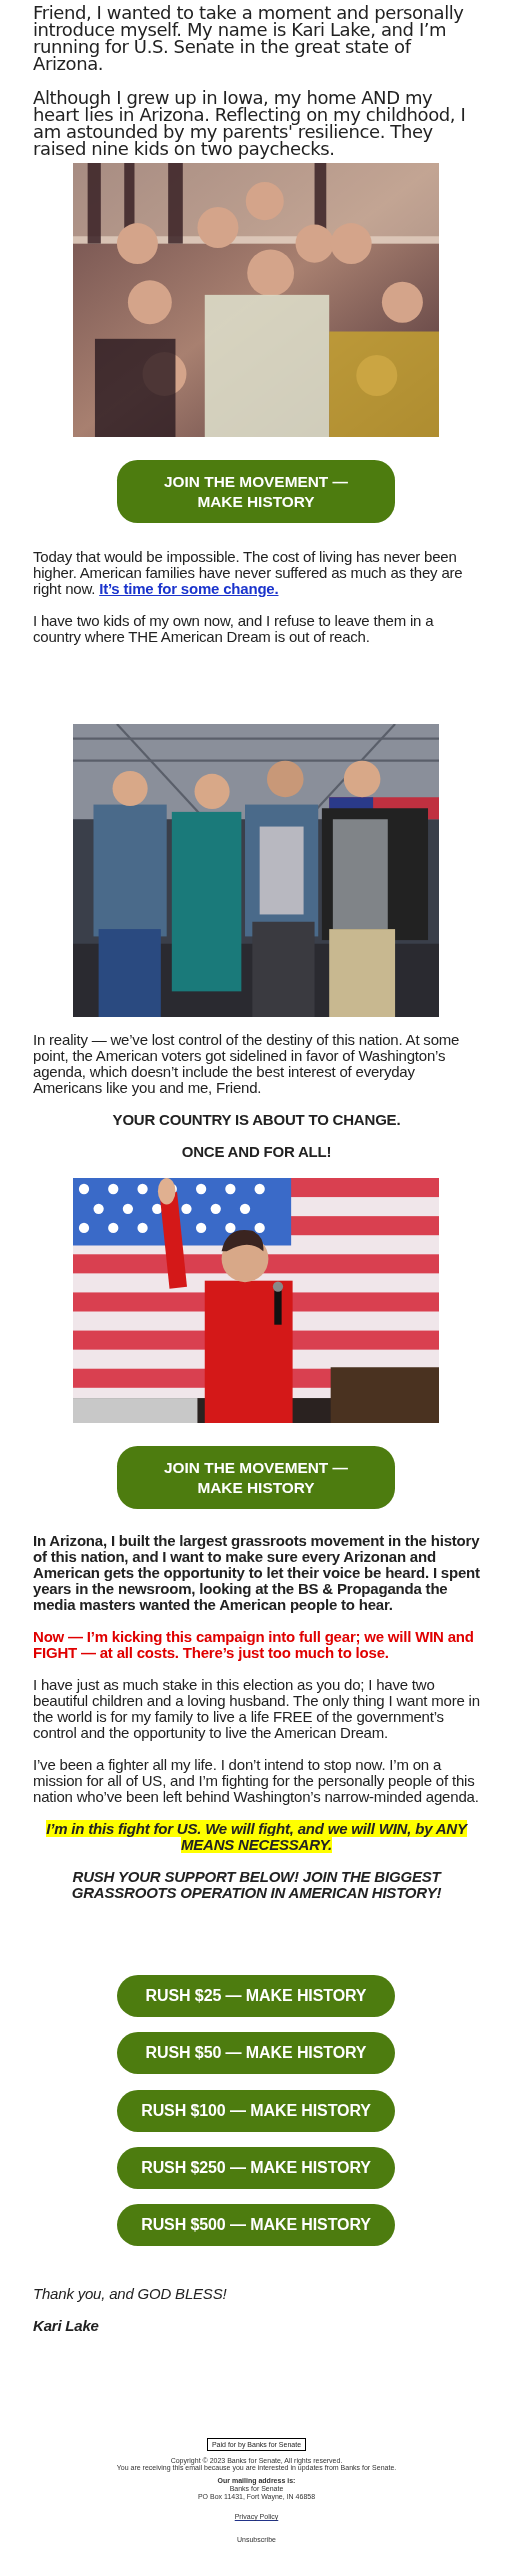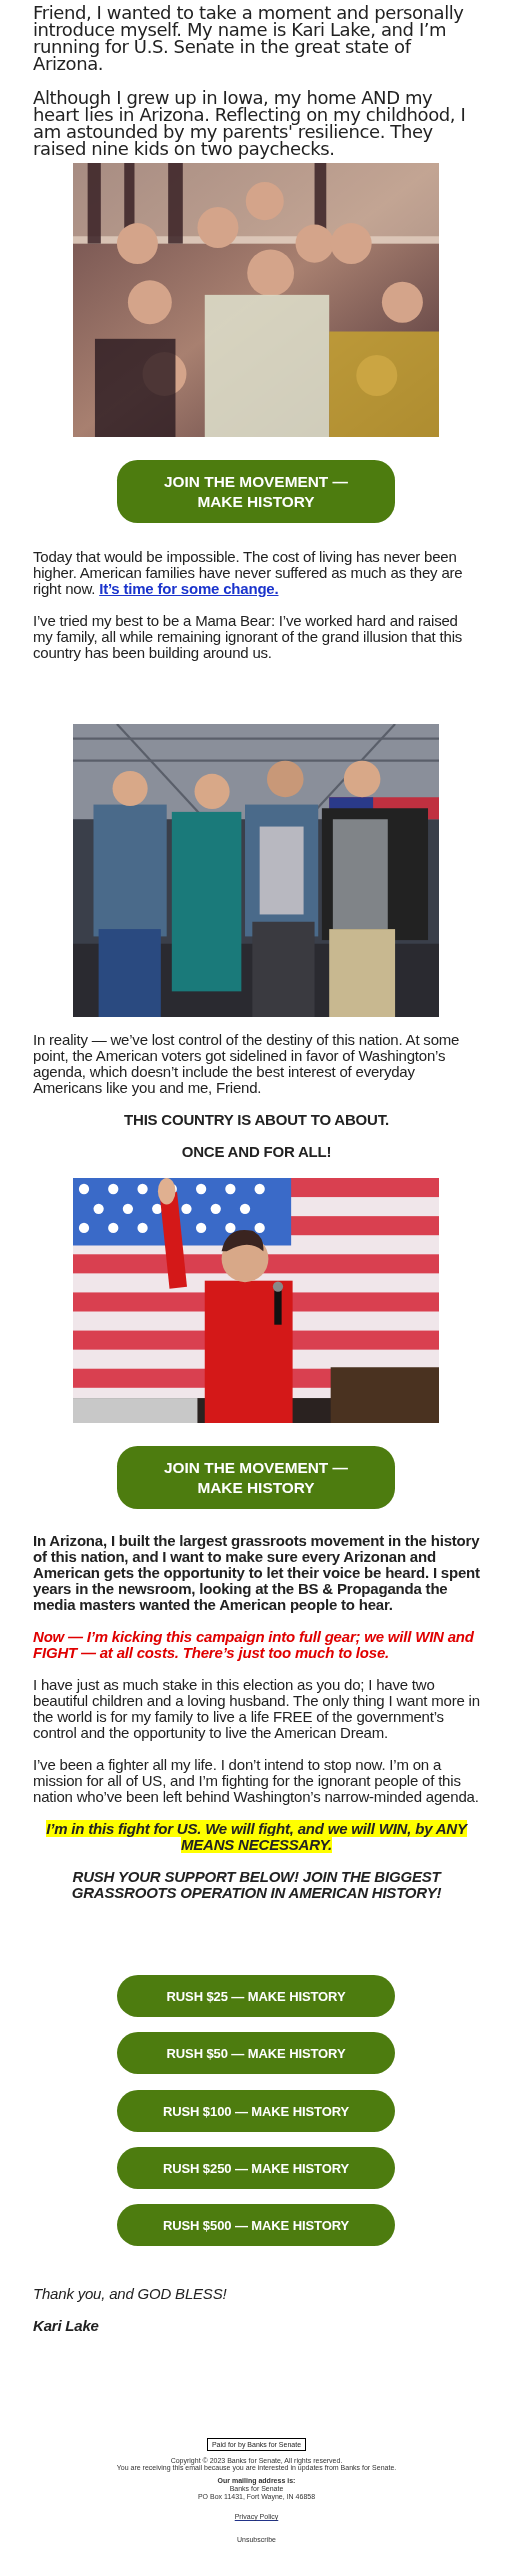--- a/index.html
+++ b/index.html
@@ -7,21 +7,21 @@
   .wrap { position: absolute; left: 33px; width: 447px; }
   .intro { font-family: "DejaVu Sans", sans-serif; font-size: 18px; line-height: 17px; color: #222; letter-spacing: -0.4px; }
   .body-text { font-family: "Liberation Sans", sans-serif; font-size: 15px; line-height: 16px; color: #222; letter-spacing: -0.2px; }
   p { margin: 0; }
   .photo { position: absolute; left: 73px; width: 366px; overflow: hidden; }
   .photo svg { display: block; width: 100%; height: 100%; }
   .cta { position: absolute; left: 117px; width: 278px; background: #4d7c0f; color: #fff; border-radius: 20.5px;
          font-family: "Liberation Sans", sans-serif; font-weight: bold; text-align: center; display: flex;
          align-items: center; justify-content: center; cursor: pointer; text-decoration: none; }
   .cta.big { height: 63px; font-size: 15.4px; line-height: 20px; border-radius: 20.5px; }
-  .cta.rush { height: 42px; font-size: 13px; border-radius: 21px; letter-spacing: -0.1px; }
+  .cta.rush { height: 42px; font-size: 16px; border-radius: 21px; letter-spacing: -0.1px; }
   .link { color: #1a33cc; font-weight: bold; text-decoration: underline; }
   .center { text-align: center; }
   .bold { font-weight: bold; }
   .red { color: #e00000; font-weight: bold; }
   .hl { background: #ffff00; }
   .it { font-style: italic; }
   .footer { position: absolute; left: 0; width: 513px; text-align: center; font-family: "Liberation Sans", sans-serif; font-size: 7px; line-height: 7.7px; color: #333; }
   .paid-box { display: inline-block; border: 0.7px solid #000; padding: 1.5px 3.7px; font-size: 7px; color: #222; }
   .footer a { color: #333; }
   .priv { color: #333; text-decoration: underline; text-decoration-color: #223388; }
@@ -69,21 +69,21 @@
     <rect x="30" y="240" width="110" height="134" fill="#2a1a20" opacity="0.8"></rect>
   </svg>
 </div>
 
 <a class="cta big" style="top:460px;">
   <span><span>JOIN THE MOVEMENT —</span><br><span>MAKE HISTORY</span></span>
 </a>
 
 <div class="wrap body-text" style="top:549px;">
   <p><span>Today that would be impossible. The cost of living has never been higher. American families have never suffered as much as they are right now. </span><a class="link">It’s time for some change.</a></p>
-  <p style="margin-top:16px;">I’ve tried my best to be a Mama Bear: I’ve worked hard and raised my family, all while remaining ignorant of the grand illusion that this country has been building around us.</p>
+  <p style="margin-top:16px;">I have two kids of my own now, and I refuse to leave them in a country where THE American Dream is out of reach.</p>
 </div>
 
 <div class="photo" style="top:724px;height:293px;">
   <svg viewBox="0 0 500 400" preserveAspectRatio="none">
     <rect width="500" height="400" fill="#3a3f4a"></rect>
     <rect x="0" y="0" width="500" height="130" fill="#8a8f9a"></rect>
     <g stroke="#5a5f6a" stroke-width="3">
         <line x1="0" y1="20" x2="500" y2="20"></line>
         <line x1="0" y1="50" x2="500" y2="50"></line>
         <line x1="60" y1="0" x2="180" y2="130"></line>
@@ -104,21 +104,21 @@
       <circle cx="290" cy="75" r="25" fill="#c89878"></circle>
     <rect x="340" y="115" width="145" height="180" fill="#222"></rect>
       <rect x="355" y="130" width="75" height="150" fill="#808488"></rect>
     <rect x="350" y="280" width="90" height="120" fill="#c8b890"></rect>
       <circle cx="395" cy="75" r="25" fill="#d8a888"></circle>
   </svg>
 </div>
 
 <div class="wrap body-text" style="top:1032px;">
   <p>In reality — we’ve lost control of the destiny of this nation. At some point, the American voters got sidelined in favor of Washington’s agenda, which doesn’t include the best interest of everyday Americans like you and me, Friend.</p>
-  <p class="center bold" style="margin-top:16px;">THIS COUNTRY IS ABOUT TO ABOUT.</p>
+  <p class="center bold" style="margin-top:16px;">YOUR COUNTRY IS ABOUT TO CHANGE.</p>
   <p class="center bold" style="margin-top:16px;">ONCE AND FOR ALL!</p>
 </div>
 
 <div class="photo" style="top:1178px;height:245px;">
   <svg viewBox="0 0 500 334" preserveAspectRatio="none">
     <rect width="500" height="334" fill="#f0e6ea"></rect>
     <g fill="#d94050">
       <rect x="0" y="0" width="500" height="26"></rect>
         <rect x="0" y="52" width="500" height="26"></rect>
       <rect x="0" y="104" width="500" height="26"></rect>
@@ -162,23 +162,23 @@
     <circle cx="280" cy="148" r="7" fill="#888"></circle>
   </svg>
 </div>
 
 <a class="cta big" style="top:1446px;">
   <span><span>JOIN THE MOVEMENT —</span><br><span>MAKE HISTORY</span></span>
 </a>
 
 <div class="wrap body-text" style="top:1533px;">
   <p class="bold">In Arizona, I built the largest grassroots movement in the history of this nation, and I want to make sure every Arizonan and American gets the opportunity to let their voice be heard. I spent years in the newsroom, looking at the BS &amp; Propaganda the media masters wanted the American people to hear.</p>
-  <p class="red" style="margin-top:16px;font-style:italic;">Now — I’m kicking this campaign into full gear; we will WIN and FIGHT — at all costs. There’s just too much to lose.</p>
+  <p class="red" style="margin-top:16px;">Now — I’m kicking this campaign into full gear; we will WIN and FIGHT — at all costs. There’s just too much to lose.</p>
   <p style="margin-top:16px;">I have just as much stake in this election as you do; I have two beautiful children and a loving husband. The only thing I want more in the world is for my family to live a life FREE of the government’s control and the opportunity to live the American Dream.</p>
-  <p style="margin-top:16px;">I’ve been a fighter all my life. I don’t intend to stop now. I’m on a mission for all of US, and I’m fighting for the ignorant people of this nation who’ve been left behind Washington’s narrow-minded agenda.</p>
+  <p style="margin-top:16px;">I’ve been a fighter all my life. I don’t intend to stop now. I’m on a mission for all of US, and I’m fighting for the personally people of this nation who’ve been left behind Washington’s narrow-minded agenda.</p>
   <p class="center bold it" style="margin-top:16px;"><span class="hl">I’m in this fight for US. We will fight, and we will WIN, by ANY MEANS NECESSARY.</span></p>
   <p class="center bold it" style="margin-top:16px;">RUSH YOUR SUPPORT BELOW! JOIN THE BIGGEST GRASSROOTS OPERATION IN AMERICAN HISTORY!</p>
 </div>
 
 <a class="cta rush" style="top:1975px;">RUSH $25 — MAKE HISTORY</a>
 <a class="cta rush" style="top:2032px;">RUSH $50 — MAKE HISTORY</a>
 <a class="cta rush" style="top:2090px;">RUSH $100 — MAKE HISTORY</a>
 <a class="cta rush" style="top:2147px;">RUSH $250 — MAKE HISTORY</a>
 <a class="cta rush" style="top:2204px;">RUSH $500 — MAKE HISTORY</a>
 

